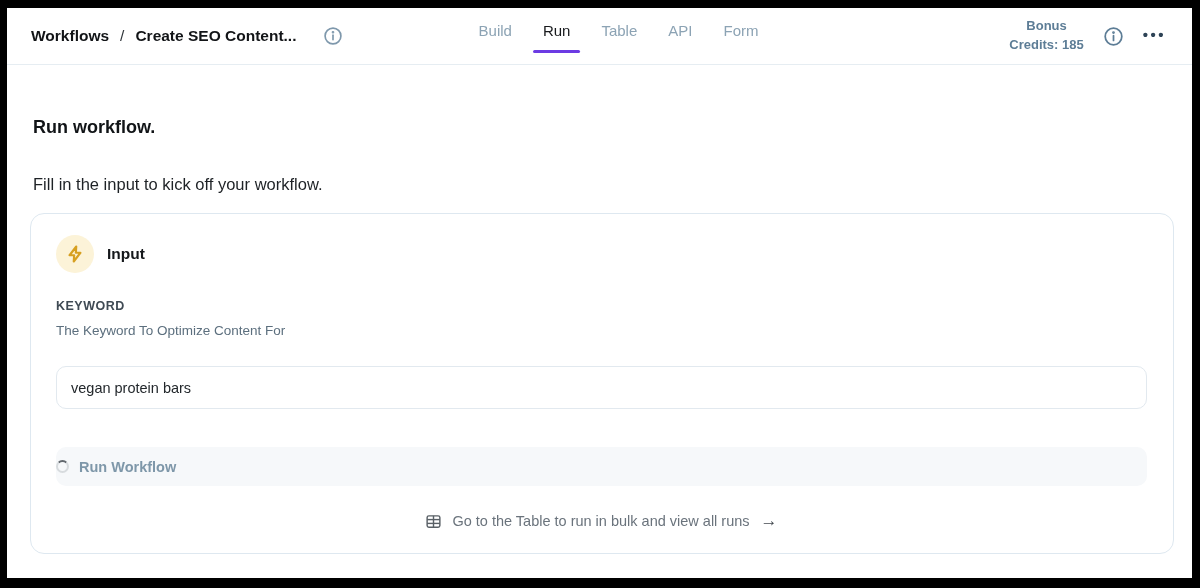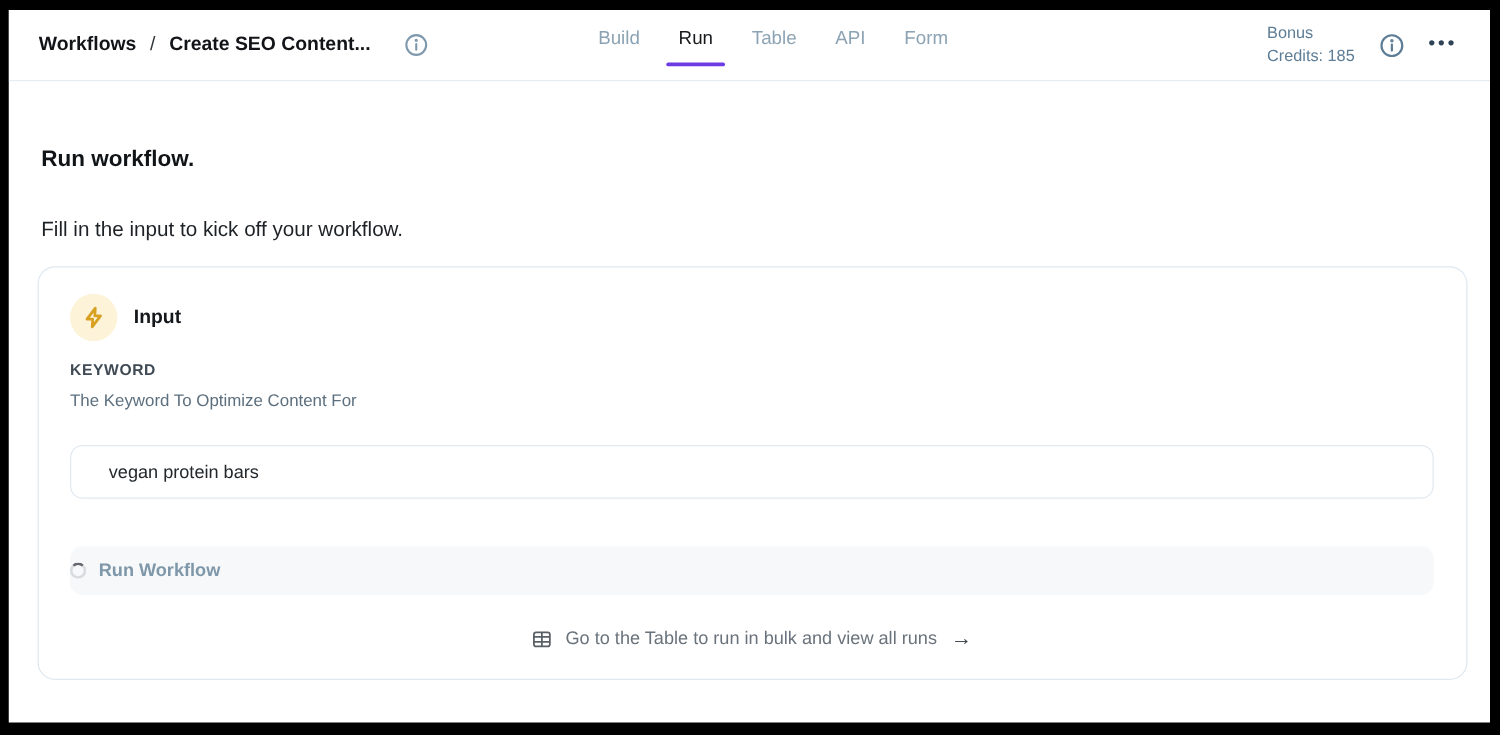--- a/index.html
+++ b/index.html
@@ -38,21 +38,21 @@
     background: none; border: none; cursor: pointer;
     font-family: inherit; font-size: 15px; color: #8CA3B4;
     height: 100%; display: flex; align-items: center; position: relative;
   }
   .tab.active { color: #17191C; font-weight: 500; }
   .tab.active::after {
     content: ""; position: absolute; left: -10px; right: -10px; bottom: -1px;
     height: 3px; background: #6C3BE3; border-radius: 3px;
   }
   .header-right { margin-left: auto; display: flex; align-items: center; gap: 19px; }
-  .credits { font-size: 13px; font-weight: 400; color: #5D7D96; line-height: 1.45; }
+  .credits { font-size: 13px; font-weight: 700; color: #5D7D96; line-height: 1.45; text-align: center; }
   .menu-dots {
     background: none; border: none; cursor: pointer;
     font-size: 15px; letter-spacing: 2.5px; color: #2E4356; font-weight: 700;
     padding-bottom: 4px;
   }
 
   
   .hero {
     margin: 52px 26px 0 26px;
     display: flex; justify-content: space-between; align-items: flex-start;
@@ -75,26 +75,26 @@
     background: #fff;
     padding: 21px 26px 22px 25px;
   }
   .input-header { display: flex; align-items: center; gap: 13px; }
   .zap-circle {
     width: 38px; height: 38px; border-radius: 50%;
     background: #FCF3D8; display: flex; align-items: center; justify-content: center;
     flex: 0 0 auto;
   }
   .input-title { font-size: 15.5px; font-weight: 700; color: #15181B; }
-  .field-label { margin-top: 16px; font-size: 12.5px; font-weight: 700; letter-spacing: 0.5px; color: #3F4A54; }
+  .field-label { margin-top: 26px; font-size: 12.5px; font-weight: 700; letter-spacing: 0.5px; color: #3F4A54; }
   .field-desc { margin-top: 10px; font-size: 13.5px; color: #5C6F7E; }
   .text-input {
     margin-top: 28px; width: 100%; height: 43px;
     border: 1px solid #E2E9EF; border-radius: 10px;
-    padding: 0 30px; font-family: inherit; font-size: 14.5px; color: #23282C;
+    padding: 0 14px; font-family: inherit; font-size: 14.5px; color: #23282C;
     outline: none; background: #fff;
   }
   .run-btn {
     margin-top: 38px; width: 100%; height: 39px;
     background: #F6F8FA; border: none; border-radius: 10px;
     display: flex; align-items: center; justify-content: flex-start; gap: 10px;
     cursor: pointer; font-family: inherit;
   }
   .spinner {
     width: 13px; height: 13px; border-radius: 50%;

